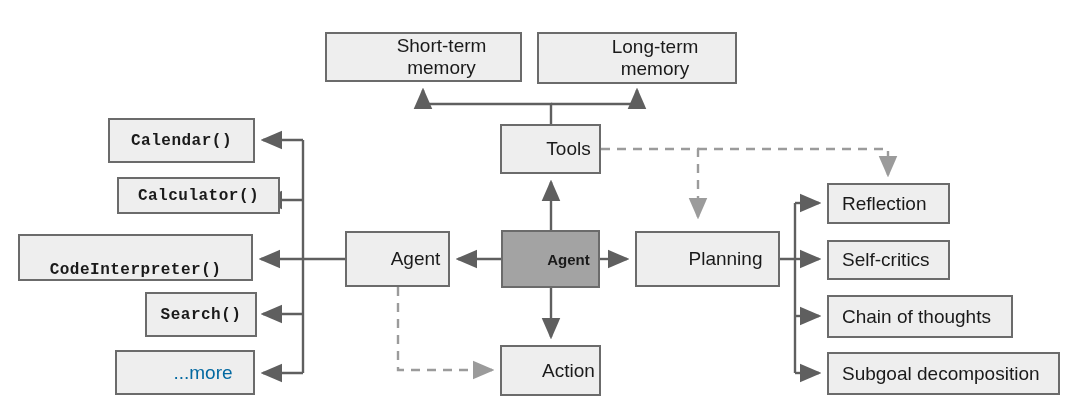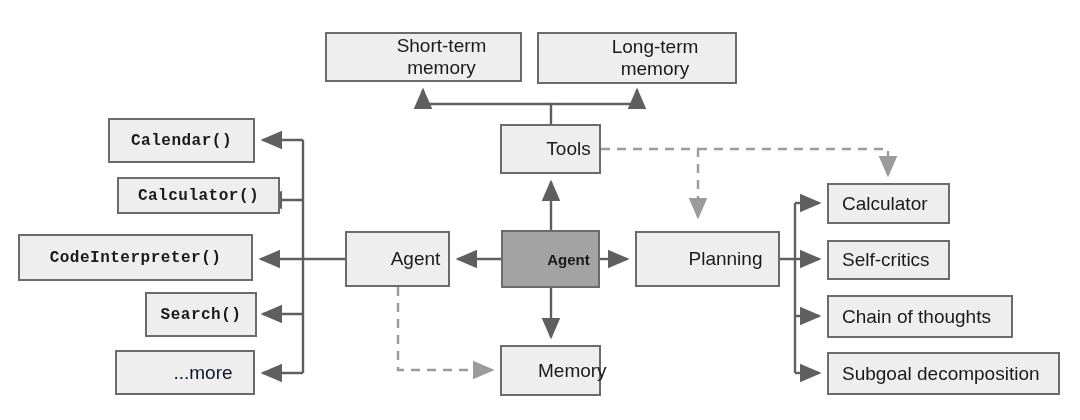--- a/index.html
+++ b/index.html
@@ -8,21 +8,21 @@
   svg.wires{position:absolute;left:0;top:0;width:1080px;height:420px;pointer-events:none;}
   .node{position:absolute;box-sizing:border-box;display:flex;align-items:center;
         border:2px solid #6b6b6b;background:#eeeeee;color:#1a1a1a;}
   .node .lbl{width:100%;display:block;}
   .ctr .lbl{text-align:center;padding-left:36px;}
   .lft .lbl{text-align:left;padding-left:13px;}
   .plain{font-size:19px;font-weight:400;}
   .mono{font-family:"Liberation Mono",monospace;font-size:16px;font-weight:700;letter-spacing:.5px;}
   .mono-ctr .lbl{text-align:center;}
   .agent{background:#a3a3a3;font-weight:700;font-size:15px;}
-  .more{color:#0f172a;font-size:19px;}
+  .more{color:#0369a1;font-size:19px;}
 </style>
 </head>
 <body>
 
 <div id="stage">
 
   <svg class="wires" viewBox="0 0 1080 420">
     <defs>
       <marker id="ahS" markerWidth="9" markerHeight="9" refX="8" refY="4.5" orient="auto">
         <path d="M0,0.6 L9,4.5 L0,8.4 z" fill="#5f5f5f"></path>
@@ -85,29 +85,29 @@
 
   <div class="node ctr agent" style="left:501px;top:230px;width:99px;height:58px;">
     <span class="lbl">Agent</span>
   </div>
 
   <div class="node ctr plain" style="left:345px;top:231px;width:105px;height:56px;">
     <span class="lbl">Agent</span>
   </div>
 
   <div class="node ctr plain" style="left:500px;top:345px;width:101px;height:51px;">
-    <span class="lbl">Memory</span>
+    <span class="lbl">Action</span>
   </div>
 
   <div class="node ctr plain" style="left:635px;top:231px;width:145px;height:56px;">
     <span class="lbl">Planning</span>
   </div>
 
   <div class="node lft plain" style="left:827px;top:183px;width:123px;height:41px;">
-    <span class="lbl">Calculator</span>
+    <span class="lbl">Reflection</span>
   </div>
 
   <div class="node lft plain" style="left:827px;top:295px;width:186px;height:43px;">
     <span class="lbl">Chain of thoughts</span>
   </div>
 
   <div class="node lft plain" style="left:827px;top:240px;width:123px;height:40px;">
     <span class="lbl">Self-critics</span>
   </div>
 
@@ -116,21 +116,21 @@
   </div>
 
   <div class="node mono mono-ctr" style="left:108px;top:118px;width:147px;height:45px;">
     <span class="lbl">Calendar()</span>
   </div>
 
   <div class="node mono mono-ctr" style="left:92px;top:177px;width:163px;height:37px;margin-left:25px;">
     <span class="lbl">Calculator()</span>
   </div>
 
-  <div class="node mono mono-ctr" style="left:18px;top:234px;width:235px;height:47px;">
+  <div class="node mono mono-ctr" style="left:18px;top:234px;width:235px;height:47px;align-items:flex-end;">
     <span class="lbl">CodeInterpreter()</span>
   </div>
 
   <div class="node mono mono-ctr" style="left:145px;top:292px;width:112px;height:45px;">
     <span class="lbl">Search()</span>
   </div>
 
   <div class="node ctr more" style="left:115px;top:350px;width:140px;height:45px;">
     <span class="lbl">...more</span>
   </div>

